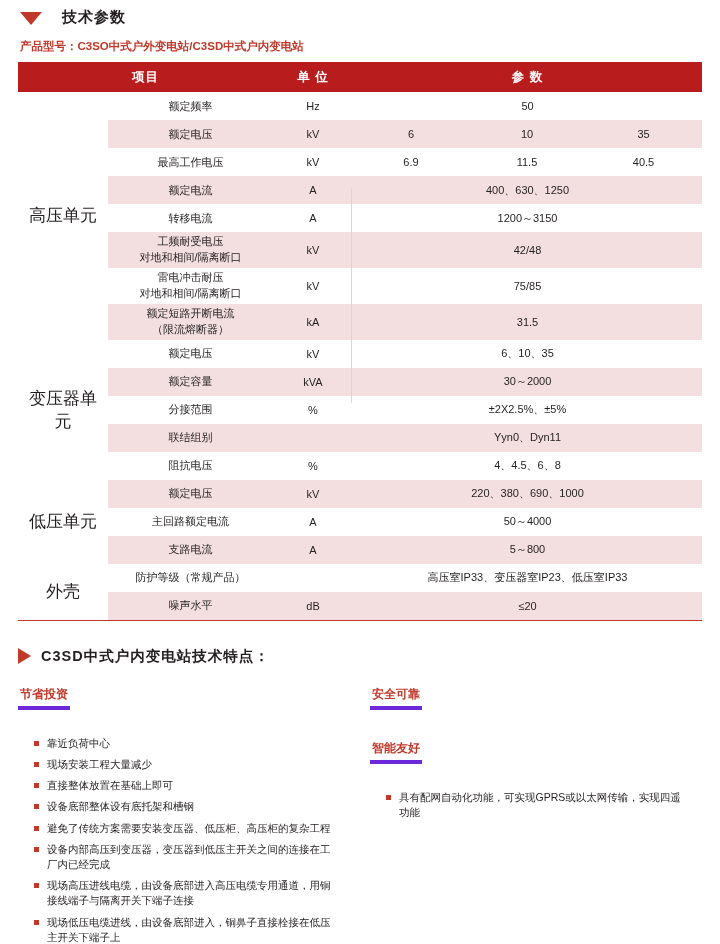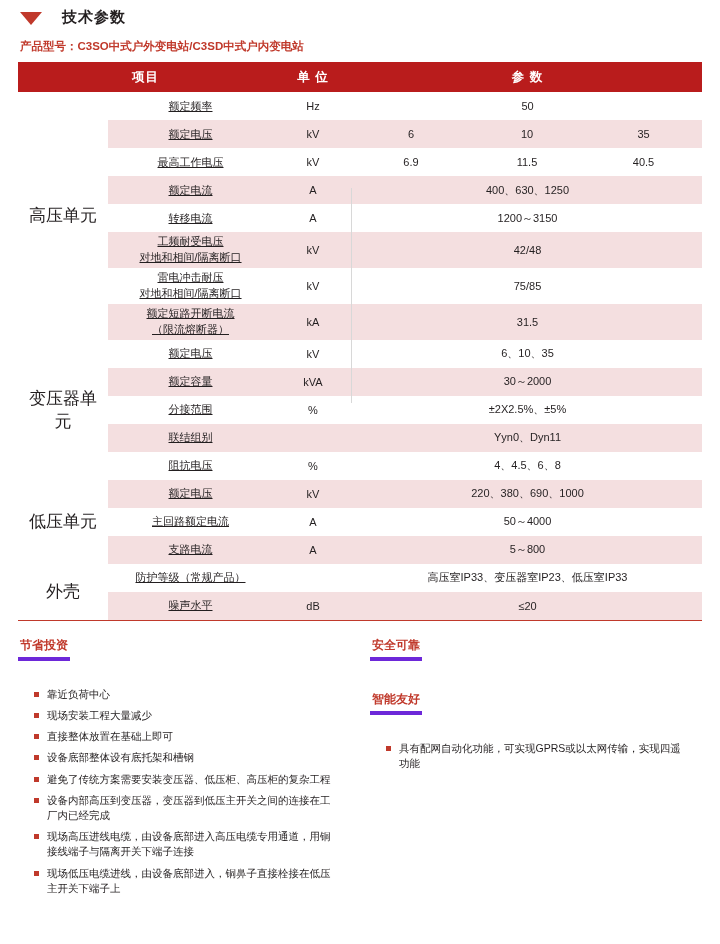--- a/index.html
+++ b/index.html
@@ -34,21 +34,21 @@
     font-size:11px;color:#231f20;
   }
   table.spec th{
     background:#b91c1c;color:#fff;font-weight:bold;font-size:12.5px;
     height:28px;border:none;letter-spacing:1px;
   }
   table.spec td{
     border:none;height:24px;padding:2px 6px;text-align:center;vertical-align:middle;
   }
   td.unit{text-align:center;}
-  td.item{text-align:left;padding-left:14px;text-decoration:underline;}
+  td.item{text-align:left;padding-left:14px;}
   td.group{
     text-align:left;padding-left:10px;font-size:17px;
     border-top:1px solid #c0392b;border-bottom:1px solid #c0392b;
     background:#fff;
   }
   tr.alt td{background:#f4dfe0;}
   tr.alt td.group{background:#fff;}
   .grp-sep td{border-top:1px solid #c0392b;}
   .tbl-bottom{border-top:1px solid #c0392b;height:0;margin:0 18px;}
   .twoline{line-height:1.45;}
@@ -201,20 +201,24 @@
           <tr class="alt">
             <td class="item">噪声水平</td>
             <td class="unit">dB</td>
             <td colspan="3">≤20</td>
           </tr>
         </tbody>
     </table>
   </div>
   <div class="tbl-bottom"></div>
 
+  <div class="feat-head">
+    <span class="tri-right"></span>
+    <span class="feat-title">C3SD中式户内变电站技术特点：</span>
+  </div>
 
   <div class="cols">
     <div class="col">
       <span class="badge">节省投资</span>
       <ul class="bullets" id="left-list">
           <li>靠近负荷中心</li>
           <li>现场安装工程大量减少</li>
           <li>直接整体放置在基础上即可</li>
           <li>设备底部整体设有底托架和槽钢</li>
           <li>避免了传统方案需要安装变压器、低压柜、高压柜的复杂工程</li>

